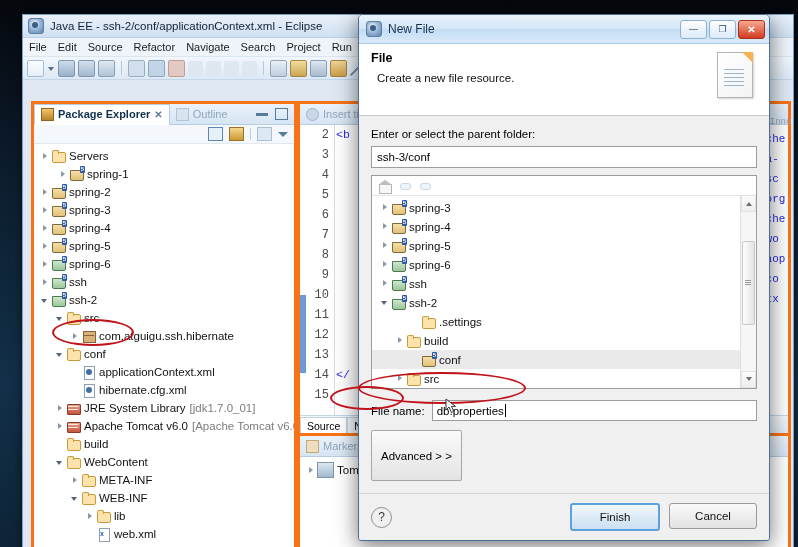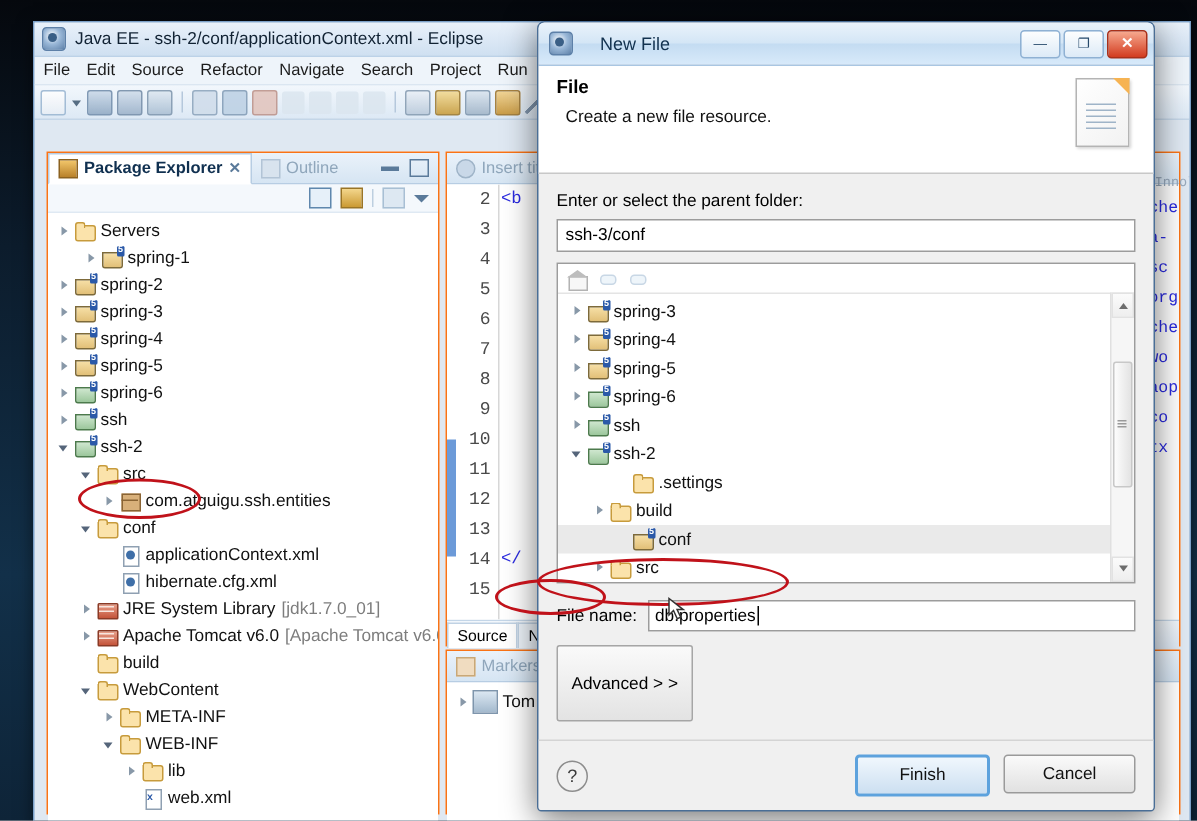--- a/index.html
+++ b/index.html
@@ -29,21 +29,21 @@
   #ecl-menu span{white-space:nowrap;cursor:default;}
   #ecl-toolbar{height:22px;background:linear-gradient(180deg,#f2f7fc,#dde9f5);
     border-bottom:1px solid #c4d6e8;display:flex;align-items:center;gap:3px;padding:0 4px;}
   .tb{width:15px;height:15px;border-radius:2px;flex:0 0 auto;opacity:.85;}
   .tb.sep{width:1px;height:14px;background:#b5c8dc;border-radius:0;margin:0 3px;opacity:1;}
   .tb.caret{width:8px;height:15px;position:relative;}
   .tb.caret:after{content:"";position:absolute;left:1px;top:6px;border-left:3px solid transparent;
     border-right:3px solid transparent;border-top:4px solid #3c566f;}
   
   .vtab{display:flex;align-items:center;gap:4px;height:19px;padding:0 6px;font-size:11px;}
-  .panel{position:absolute;background:#fff;border:1px solid #f97316;}
+  .panel{position:absolute;background:#fff;border:3px solid #f97316;}
   
   #pkg{left:8px;top:86px;width:260px;height:440px;background:#f4f8fc;}
   #pkg-tabs{display:flex;align-items:center;height:20px;
     background:linear-gradient(180deg,#eaf2fa,#d6e5f3);border-bottom:1px solid #b7cde3;}
   #pkg-tabs .active{background:#fff;border:1px solid #b7cde3;border-bottom:1px solid #fff;
     font-weight:bold;color:#103050;height:19px;}
   #pkg-tabs .inactive{color:#8fa6bb;}
   #pkg-tools{height:18px;display:flex;align-items:center;justify-content:flex-end;gap:6px;
     padding-right:6px;background:#f4f8fc;border-bottom:1px solid #dfe9f3;}
   #pkg-tree{background:#fff;height:calc(100% - 38px);overflow:hidden;padding-top:3px;}
@@ -107,21 +107,21 @@
   
   #markers{left:274px;top:418px;width:488px;height:108px;background:#f4f8fc;}
   #mk-tabs{height:20px;background:linear-gradient(180deg,#eaf2fa,#d6e5f3);
     border-bottom:1px solid #b7cde3;display:flex;align-items:center;}
   #mk-body{background:#fff;height:calc(100% - 20px);padding-top:4px;}
   
   #dlg{position:absolute;left:358px;top:14px;width:410px;height:525px;
     background:#f0f0f0;border:1px solid #4a6e96;border-radius:5px 5px 3px 3px;
     box-shadow:0 5px 22px rgba(0,0,0,.55);overflow:hidden;}
   #dlg-title{height:28px;background:linear-gradient(180deg,#eaf3fb 0%,#d4e6f6 48%,#c4dcf2 52%,#d8eafa 100%);
-    display:flex;align-items:center;padding-left:7px;gap:18px;border-bottom:1px solid #a9c6e2;text-align:right;}
+    display:flex;align-items:center;padding-left:7px;gap:6px;border-bottom:1px solid #a9c6e2;text-align:right;}
   #dlg-title .t{font-size:12px;color:#13324f;}
   #dlg-winbtns{margin-left:auto;display:flex;gap:2px;padding-right:4px;}
   .wbtn{width:25px;height:17px;border:1px solid #8fb1d3;border-radius:3px;
     background:linear-gradient(180deg,#fdfefe,#dceaf7);position:relative;}
   .wbtn.close{background:linear-gradient(180deg,#f7a98f,#d23c20);border-color:#a8301a;}
   .wbtn span{position:absolute;left:0;right:0;top:0;bottom:0;display:flex;
     align-items:center;justify-content:center;font-size:9px;color:#274a6b;}
   .wbtn.close span{color:#fff;font-weight:bold;font-size:10px;}
   #dlg-head{height:64px;background:#fff;border-bottom:1px solid #c8c8c8;
     padding:7px 12px 0 12px;position:relative;}
@@ -307,21 +307,21 @@
           <span>ssh-2</span>
         </div>
         <div class="row" style="padding-left: 21px;">
           <span class="arrow open"></span>
           <span class="ico folder"></span>
           <span>src</span>
         </div>
         <div class="row" style="padding-left: 36px;">
           <span class="arrow closed"></span>
           <span class="ico pkg"></span>
-          <span>com.atguigu.ssh.entities</span>
+          <span>com.atguigu.ssh.hibernate</span>
         </div>
         <div class="row" style="padding-left: 21px;">
           <span class="arrow open"></span>
           <span class="ico folder"></span>
           <span>conf</span>
         </div>
         <div class="row" style="padding-left: 36px;">
           <span class="arrow"></span>
           <span class="ico xmlg"></span>
           <span>applicationContext.xml</span>

